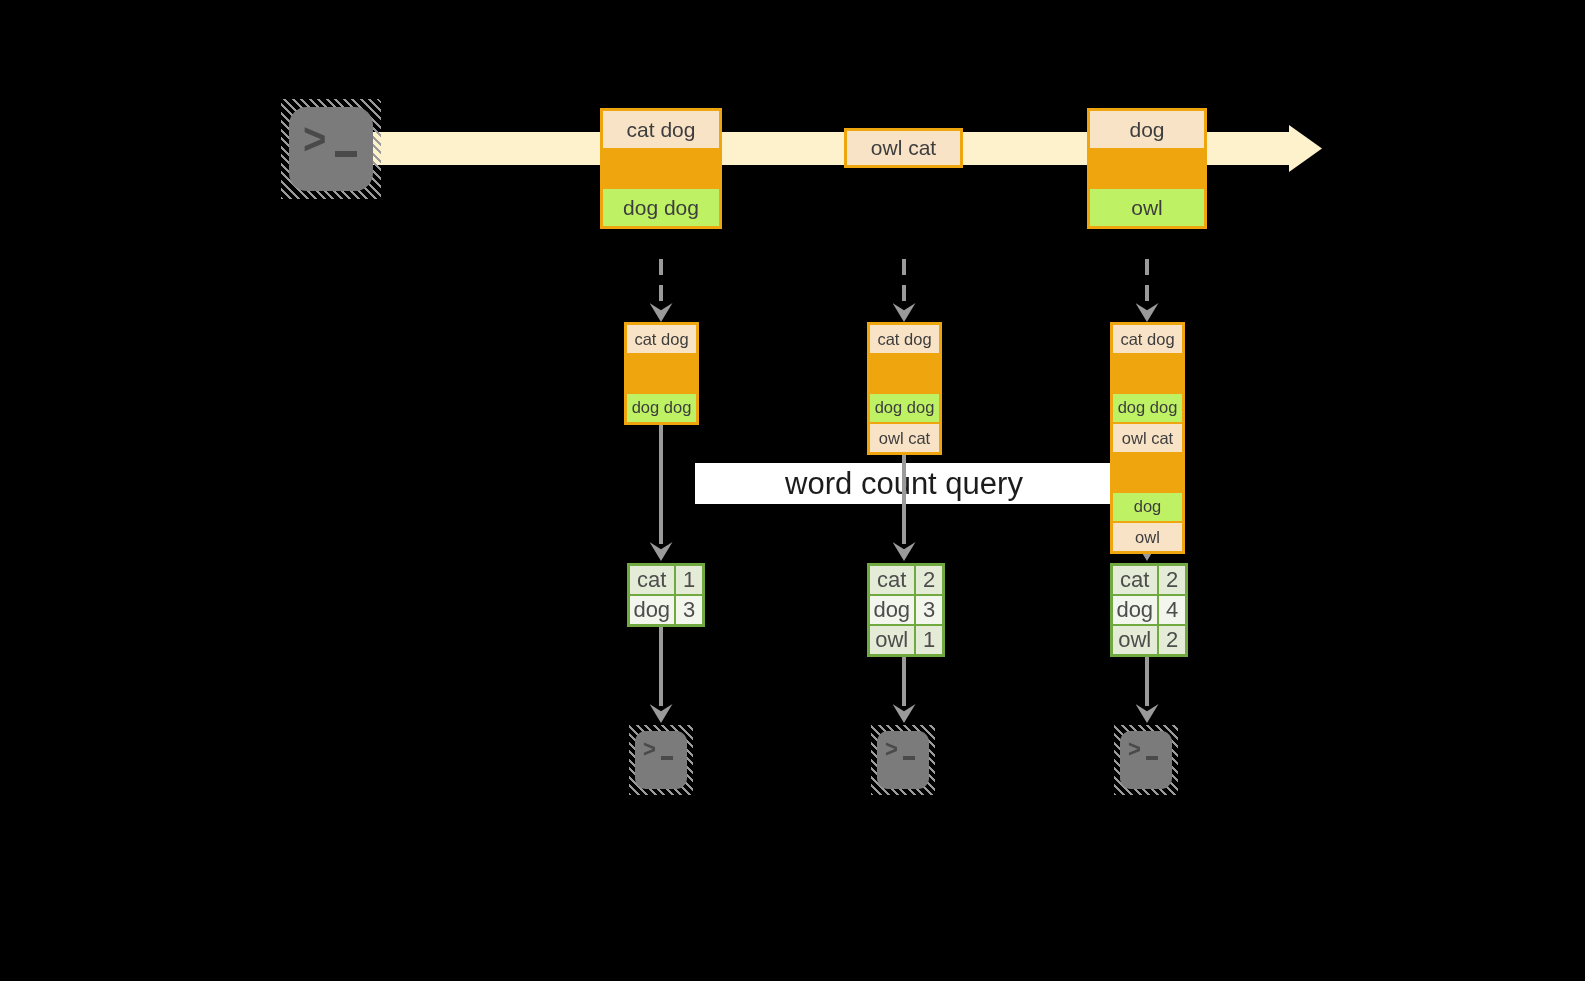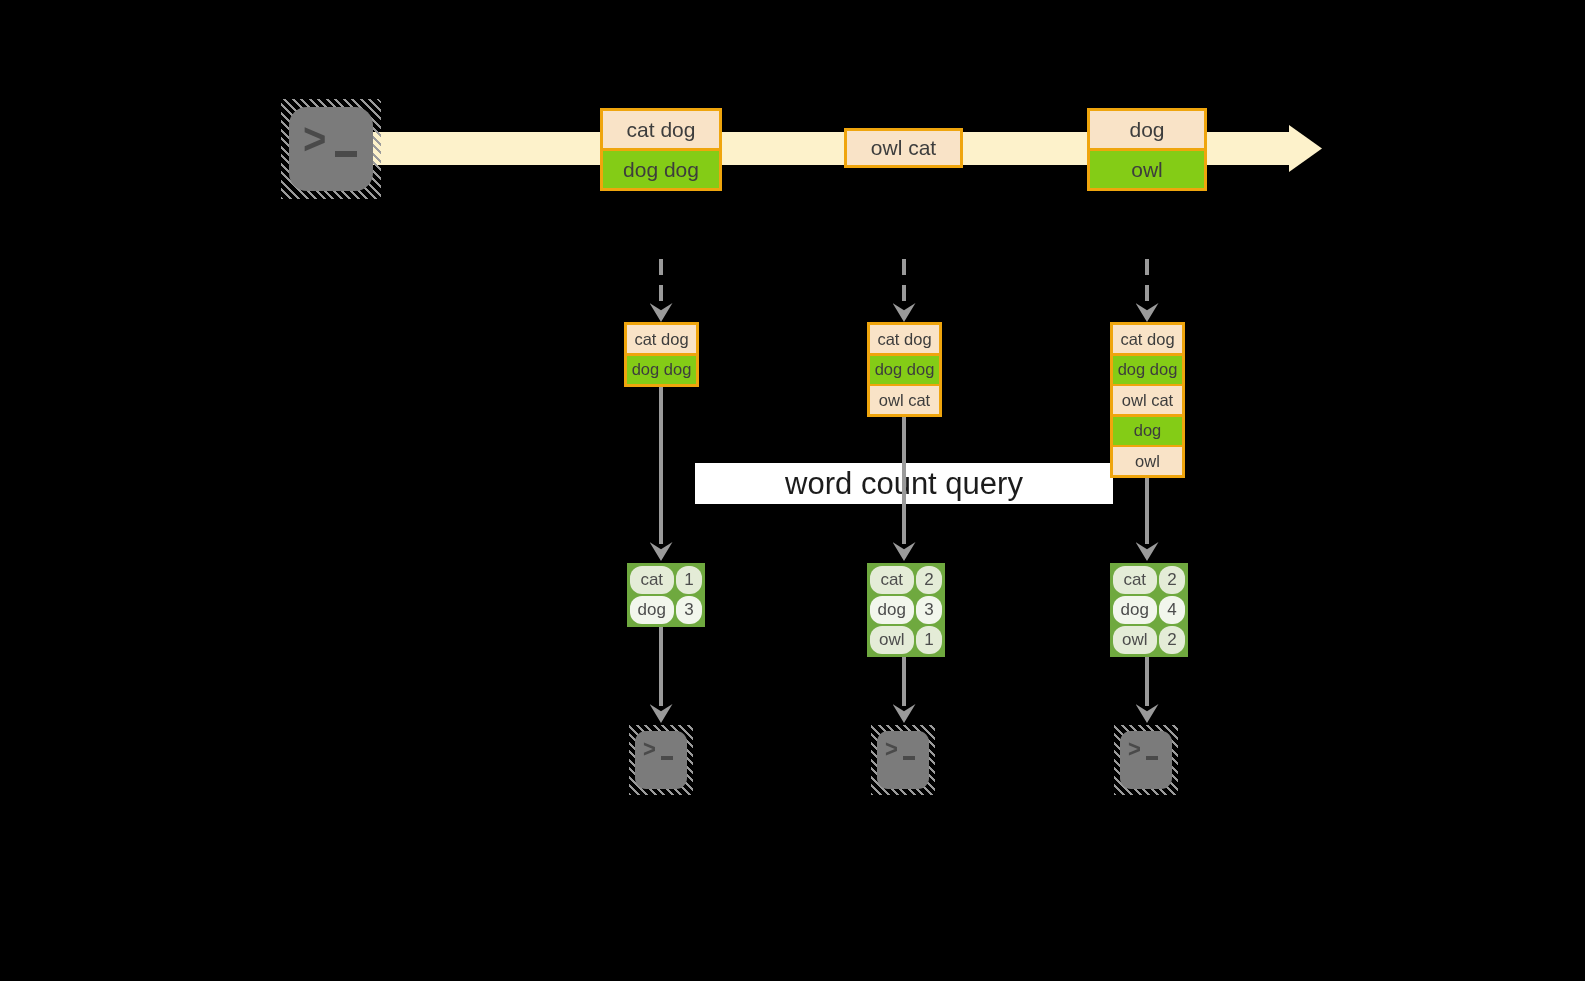--- a/index.html
+++ b/index.html
@@ -37,21 +37,21 @@
   
   .obox{
     position:absolute;z-index:3;border:3px solid #efa50d;background:#efa50d;
     display:flex;flex-direction:column;gap:3px;
   }
   .obox .orow{
     display:flex;align-items:center;justify-content:center;
     color:#3d3d3d;
   }
   .tone-a{background:#f9e3c7;}
-  .tone-b{background:#84cc16;}
+  .tone-b{background:#bef264;margin-top:38px;}
   .msg .orow{height:37px;font-size:21px;}
   .msg.single .orow{height:34px;}
   .stack .orow{height:28px;font-size:16.5px;}
   .stack{gap:2.5px;}
 
   
   .vline{position:absolute;z-index:2;width:3.5px;background:#9a9a9a;}
   .vdash{
     position:absolute;z-index:2;width:3.5px;
     background:repeating-linear-gradient(to bottom,#9a9a9a 0 16px,transparent 16px 26px);
@@ -68,21 +68,21 @@
     color:#1c1c1c;font-size:31px;
   }
 
   
   .gtable{
     position:absolute;z-index:3;background:#6fa93f;border:3px solid #6fa93f;
     display:grid;grid-template-columns:1fr 26px;gap:2.5px;
   }
   .gcell{
     display:flex;align-items:center;justify-content:center;
-    height:27.5px;color:#4d4d4d;font-size:17px;border-radius:12px;
+    height:27.5px;color:#4d4d4d;font-size:22px;
   }
   .gtone-a{background:#e4ecd7;}
   .gtone-b{background:#f2f6ec;}
 </style>
 </head>
 <body>
 
 <div class="canvas">
 
   <div class="stream-band" style="left:370px;top:132px;width:920px;height:33px"></div>

